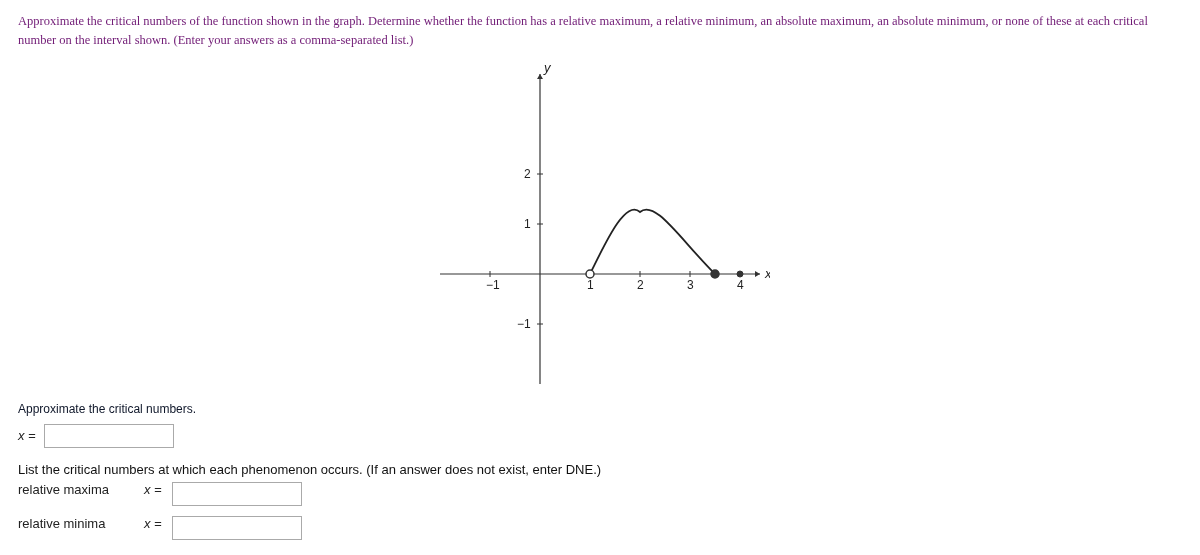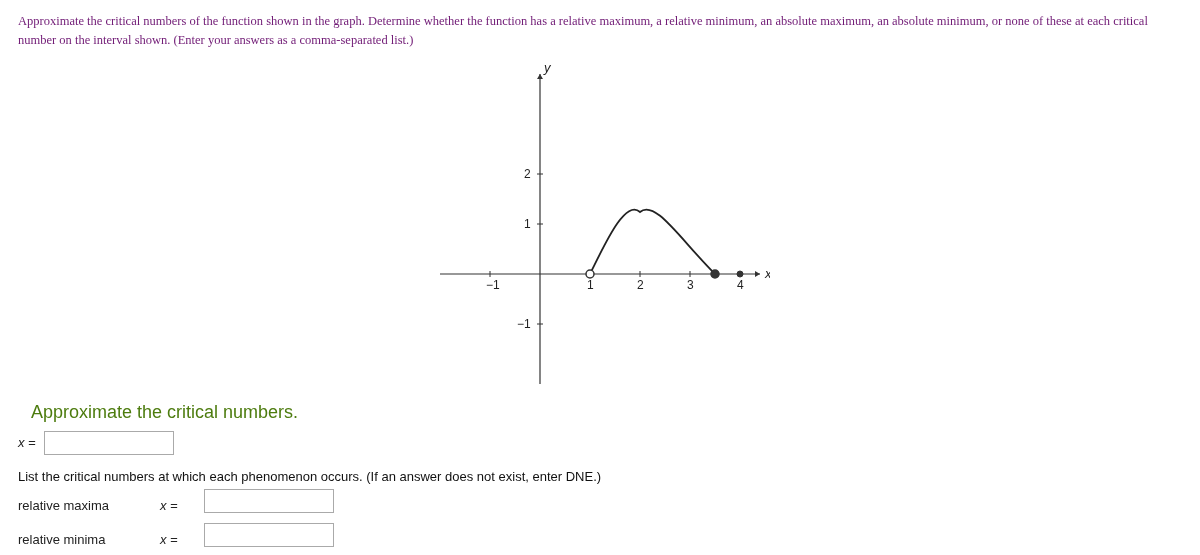--- a/index.html
+++ b/index.html
@@ -20,24 +20,23 @@
     }
     .graph-container {
       display: flex;
       justify-content: center;
       margin-bottom: 18px;
     }
     svg {
       display: block;
     }
     .section-label {
-      font-size: 18px;
+      font-size: 12px;
       margin-bottom: 8px;
-      color: #4d7c0f;
-      margin-left: 13px;
+      color: #0f172a;
     }
     .input-row {
       display: flex;
       align-items: center;
       margin-bottom: 6px;
       gap: 4px;
     }
     .eq-label {
       font-size: 13px;
       font-style: italic;
@@ -59,22 +58,22 @@
       margin-bottom: 5px;
       color: #111;
     }
     .rows-block {
       display: flex;
       flex-direction: column;
       gap: 10px;
     }
     .phenomenon-row {
       display: flex;
-      align-items: flex-end;
-      gap: 22px;
+      align-items: flex-start;
+      gap: 6px;
     }
     .phenomenon-label {
       font-size: 13px;
       min-width: 120px;
     }
   </style>
 </head>
 <body>
 
 <p class="instructions">Approximate the critical numbers of the function shown in the graph. Determine whether the function has a relative maximum, a relative minimum, an absolute maximum, an absolute minimum, or none of these at each critical number on the interval shown. (Enter your answers as a comma-separated list.)</p>

